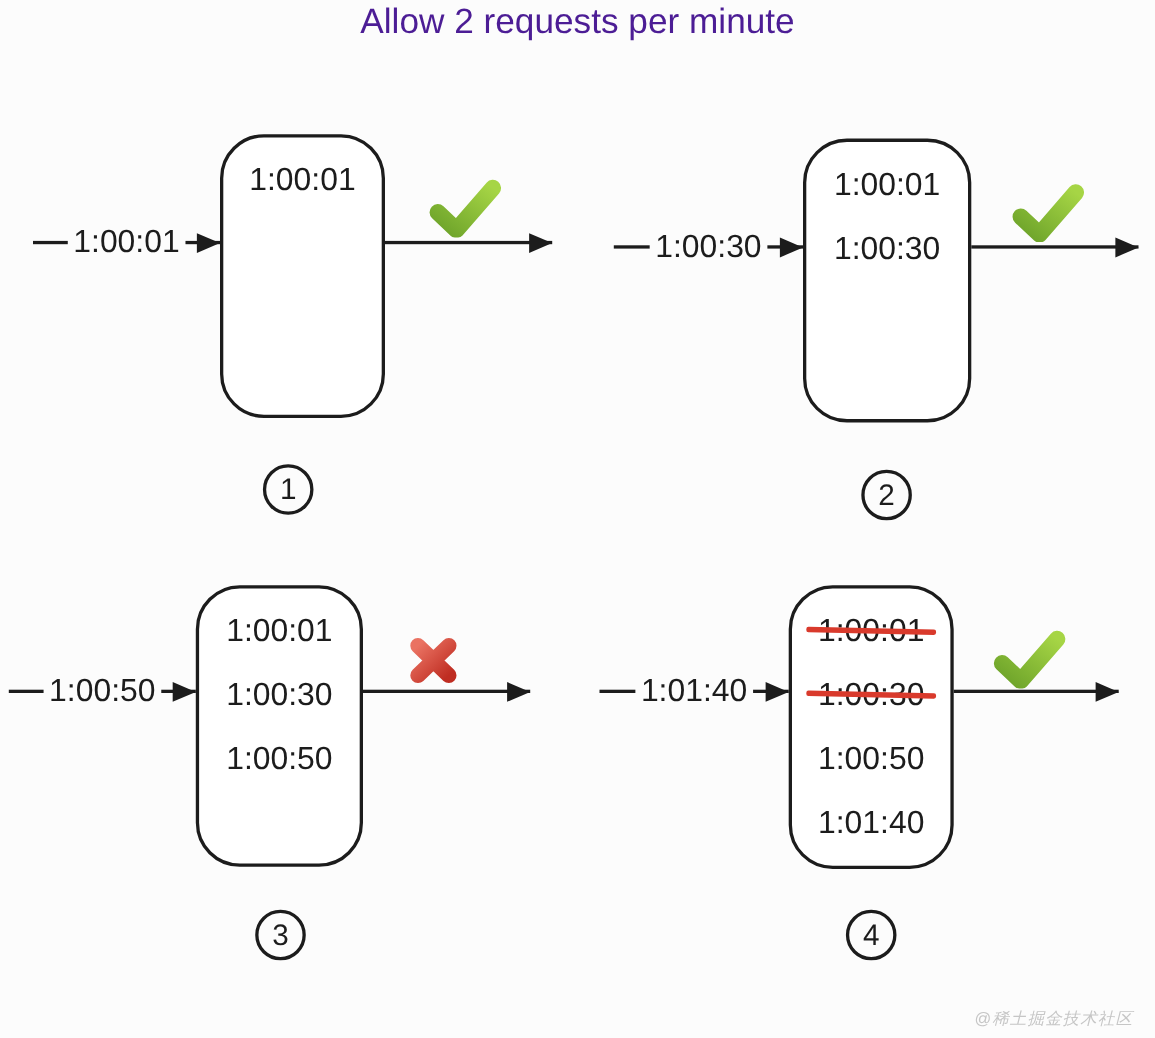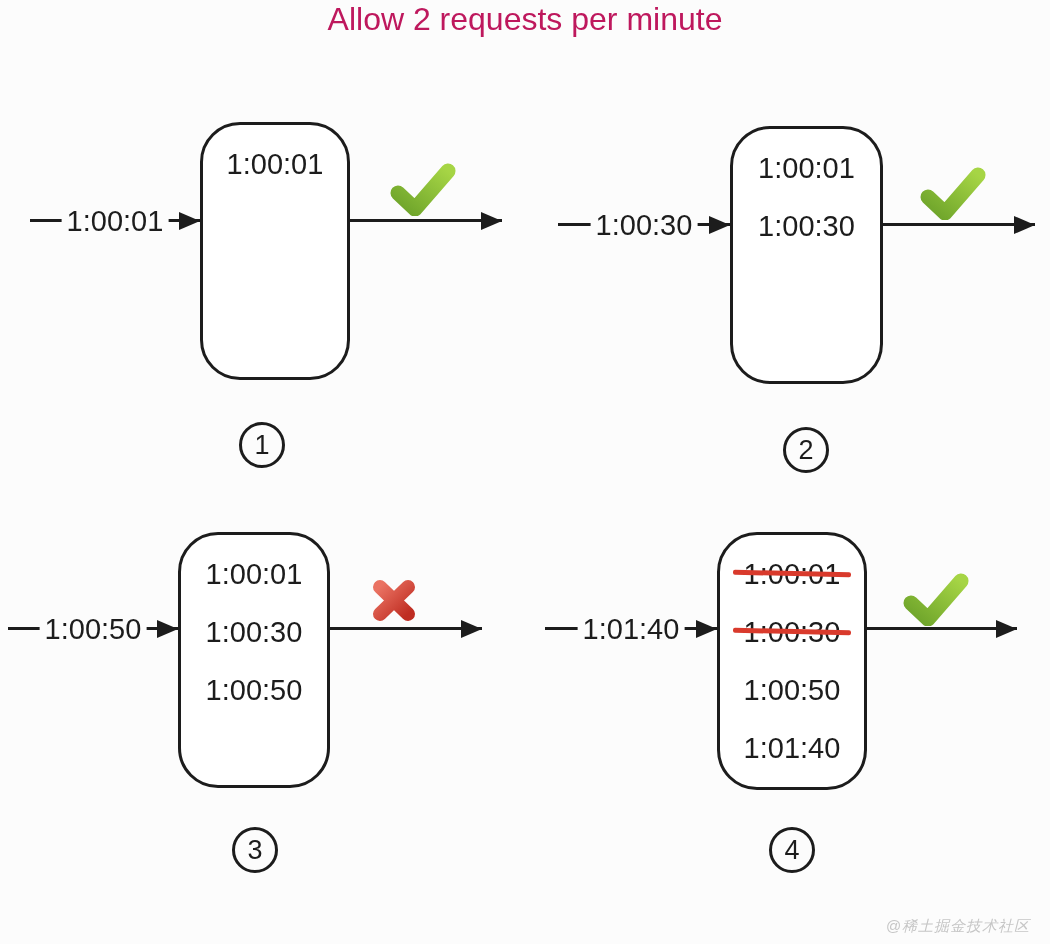--- a/index.html
+++ b/index.html
@@ -12,21 +12,21 @@
     font-family: "Liberation Sans", sans-serif;
     color: #1c1c1c;
     overflow: hidden;
   }
   .title {
     position: absolute;
     top: 0px; left: 0; width: 100%;
     text-align: center;
     font-size: 32px;
     line-height: 38px;
-    color: #be185d;
+    color: #4c1d95;
     white-space: nowrap;
   }
   .caption {
     position: absolute;
     top: 897px; left: 0; width: 1050px;
     text-align: center;
     font-size: 30px;
     color: #1c1c1c;
   }
   .watermark {

